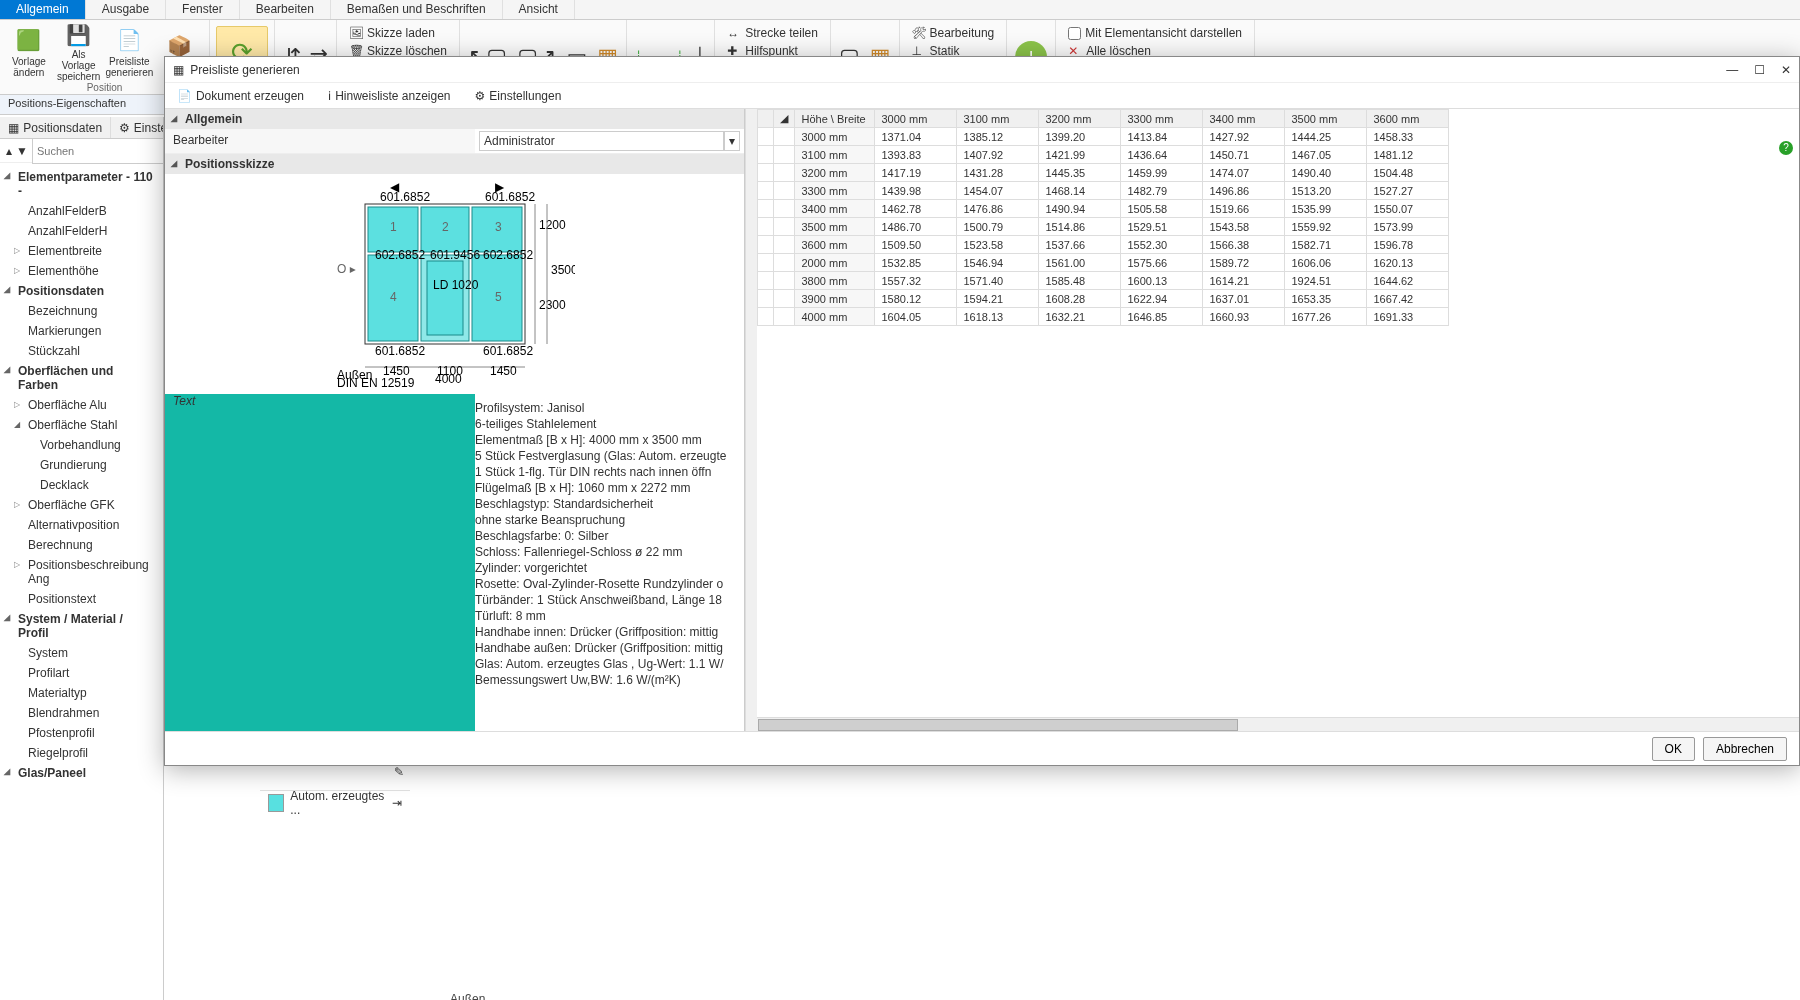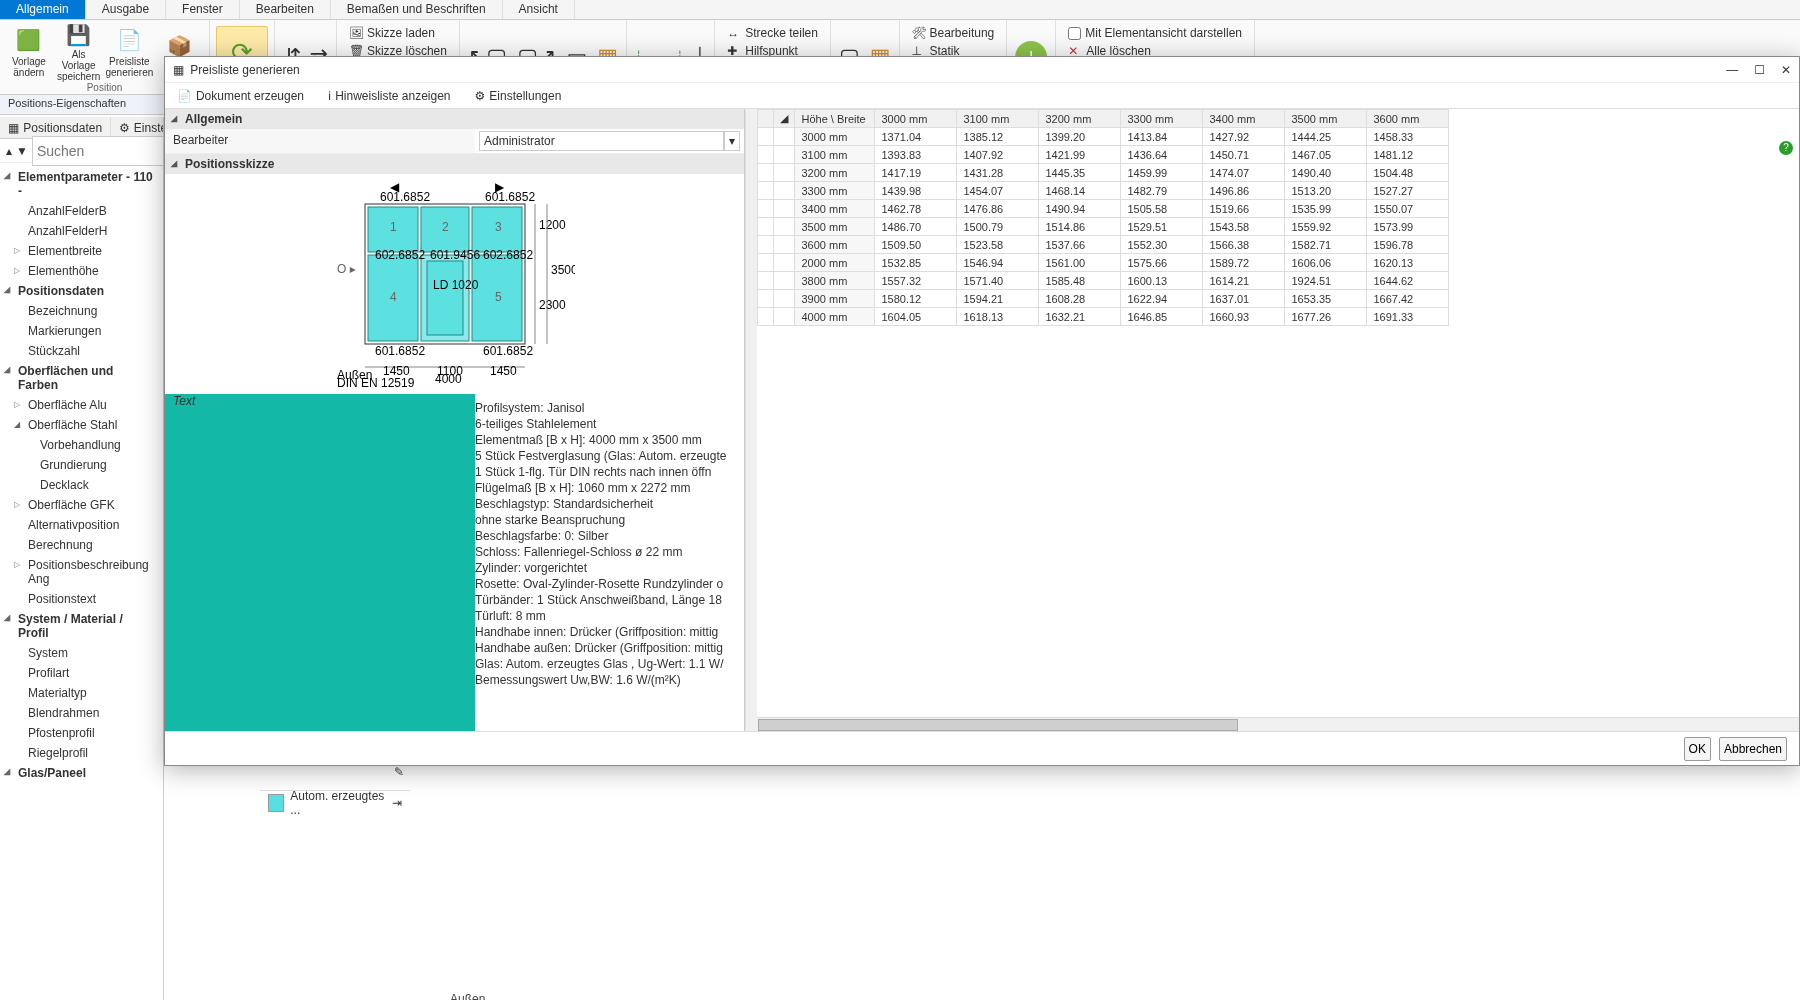--- a/index.html
+++ b/index.html
@@ -20,21 +20,21 @@
 .ribbon-row { display:flex; gap:4px; }
 .ribbon-mini { display:flex; align-items:center; gap:4px; cursor:pointer; padding:2px 4px; font-size:11px;}
 .ribbon-mini .ic { width:14px; height:14px; }
 .ribbon-hl { background:#ffe9a8; border:1px solid #e6c96a; border-radius:2px; }
 
 
 .pos-eigen { height:20px; background:#eef3fa; border-bottom:1px solid #ccc; padding:2px 8px; font-size:11px; }
 .pos-tabs { height:22px; background:#f1f1f1; border-bottom:1px solid #ccc; display:flex; }
 .pos-tab { padding:3px 8px; display:flex; align-items:center; gap:4px; border-right:1px solid #ddd; cursor:pointer; font-size:11px;}
 .search-row { height:24px; display:flex; align-items:center; gap:4px; padding:2px 6px; border-bottom:1px solid #eee; }
-.search-row input { flex:1; border:1px solid #ccc; padding:6px 4px; font-size:14px; }
+.search-row input { flex:1; border:1px solid #ccc; padding:6px 4px; font-size:11px; }
 
 
 .side { width:164px; position:absolute; left:0; top:117px; bottom:0; overflow:hidden; border-right:1px solid #ccc; background:#fff; }
 .tree { padding:4px 0; overflow-y:auto; height: calc(100% - 48px); }
 .tree-h { font-weight:bold; padding:3px 8px 3px 18px; position:relative; cursor:pointer; }
 .tree-h::before { content:"◢"; position:absolute; left:4px; top:4px; font-size:8px; color:#666;}
 .tree-item { padding:3px 8px 3px 28px; cursor:pointer; position:relative; }
 .tree-item.exp::before { content:"▷"; position:absolute; left:14px; font-size:8px; color:#888; top:5px;}
 .tree-item.expd::before { content:"◢"; position:absolute; left:14px; font-size:8px; color:#666; top:5px;}
 .tree-item.sub { padding-left:40px; }
@@ -63,21 +63,21 @@
 .grid { border-collapse:collapse; }
 .grid th, .grid td { border:1px solid #ddd; padding:2px 6px; text-align:left; font-size:11px; height:18px; }
 .grid th { background:#f0f0f0; font-weight:normal; }
 .grid td.rowh { background:#f7f7f7; width:80px;}
 .grid-scroll { overflow:auto; flex:1; }
 .grid .num { text-align:left; width:82px;}
 .hscroll { height:14px; background:#f0f0f0; border-top:1px solid #ddd; position:relative;}
 .hscroll .thumb { position:absolute; left:1px; top:1px; height:12px; width:480px; background:#cfcfcf; border:1px solid #aaa;}
 
 .dialog-footer { height:34px; border-top:1px solid #ddd; display:flex; align-items:center; justify-content:flex-end; gap:8px; padding:0 12px;}
-.btn { border:1px solid #999; background:#f5f5f5; padding:4px 4px; cursor:pointer; border-radius:2px;}
+.btn { border:1px solid #999; background:#f5f5f5; padding:4px 12px; cursor:pointer; border-radius:2px;}
 
 
 .sketch { font-size:7px; }
 
 
 .side-bottom { position:absolute; bottom:20px; left:170px; right:0; height:24px; display:flex; align-items:center; gap:6px; padding:0 8px; border-top:1px solid #ddd;}
 .color-sw { width:18px; height:18px; background:#58e0e0; border:1px solid #999;}
 .aussen { position:absolute; bottom:2px; left:450px; font-size:12px; color:#444;}
 .pencil { position:absolute; right:6px; top:-26px; font-size:12px;}
 

